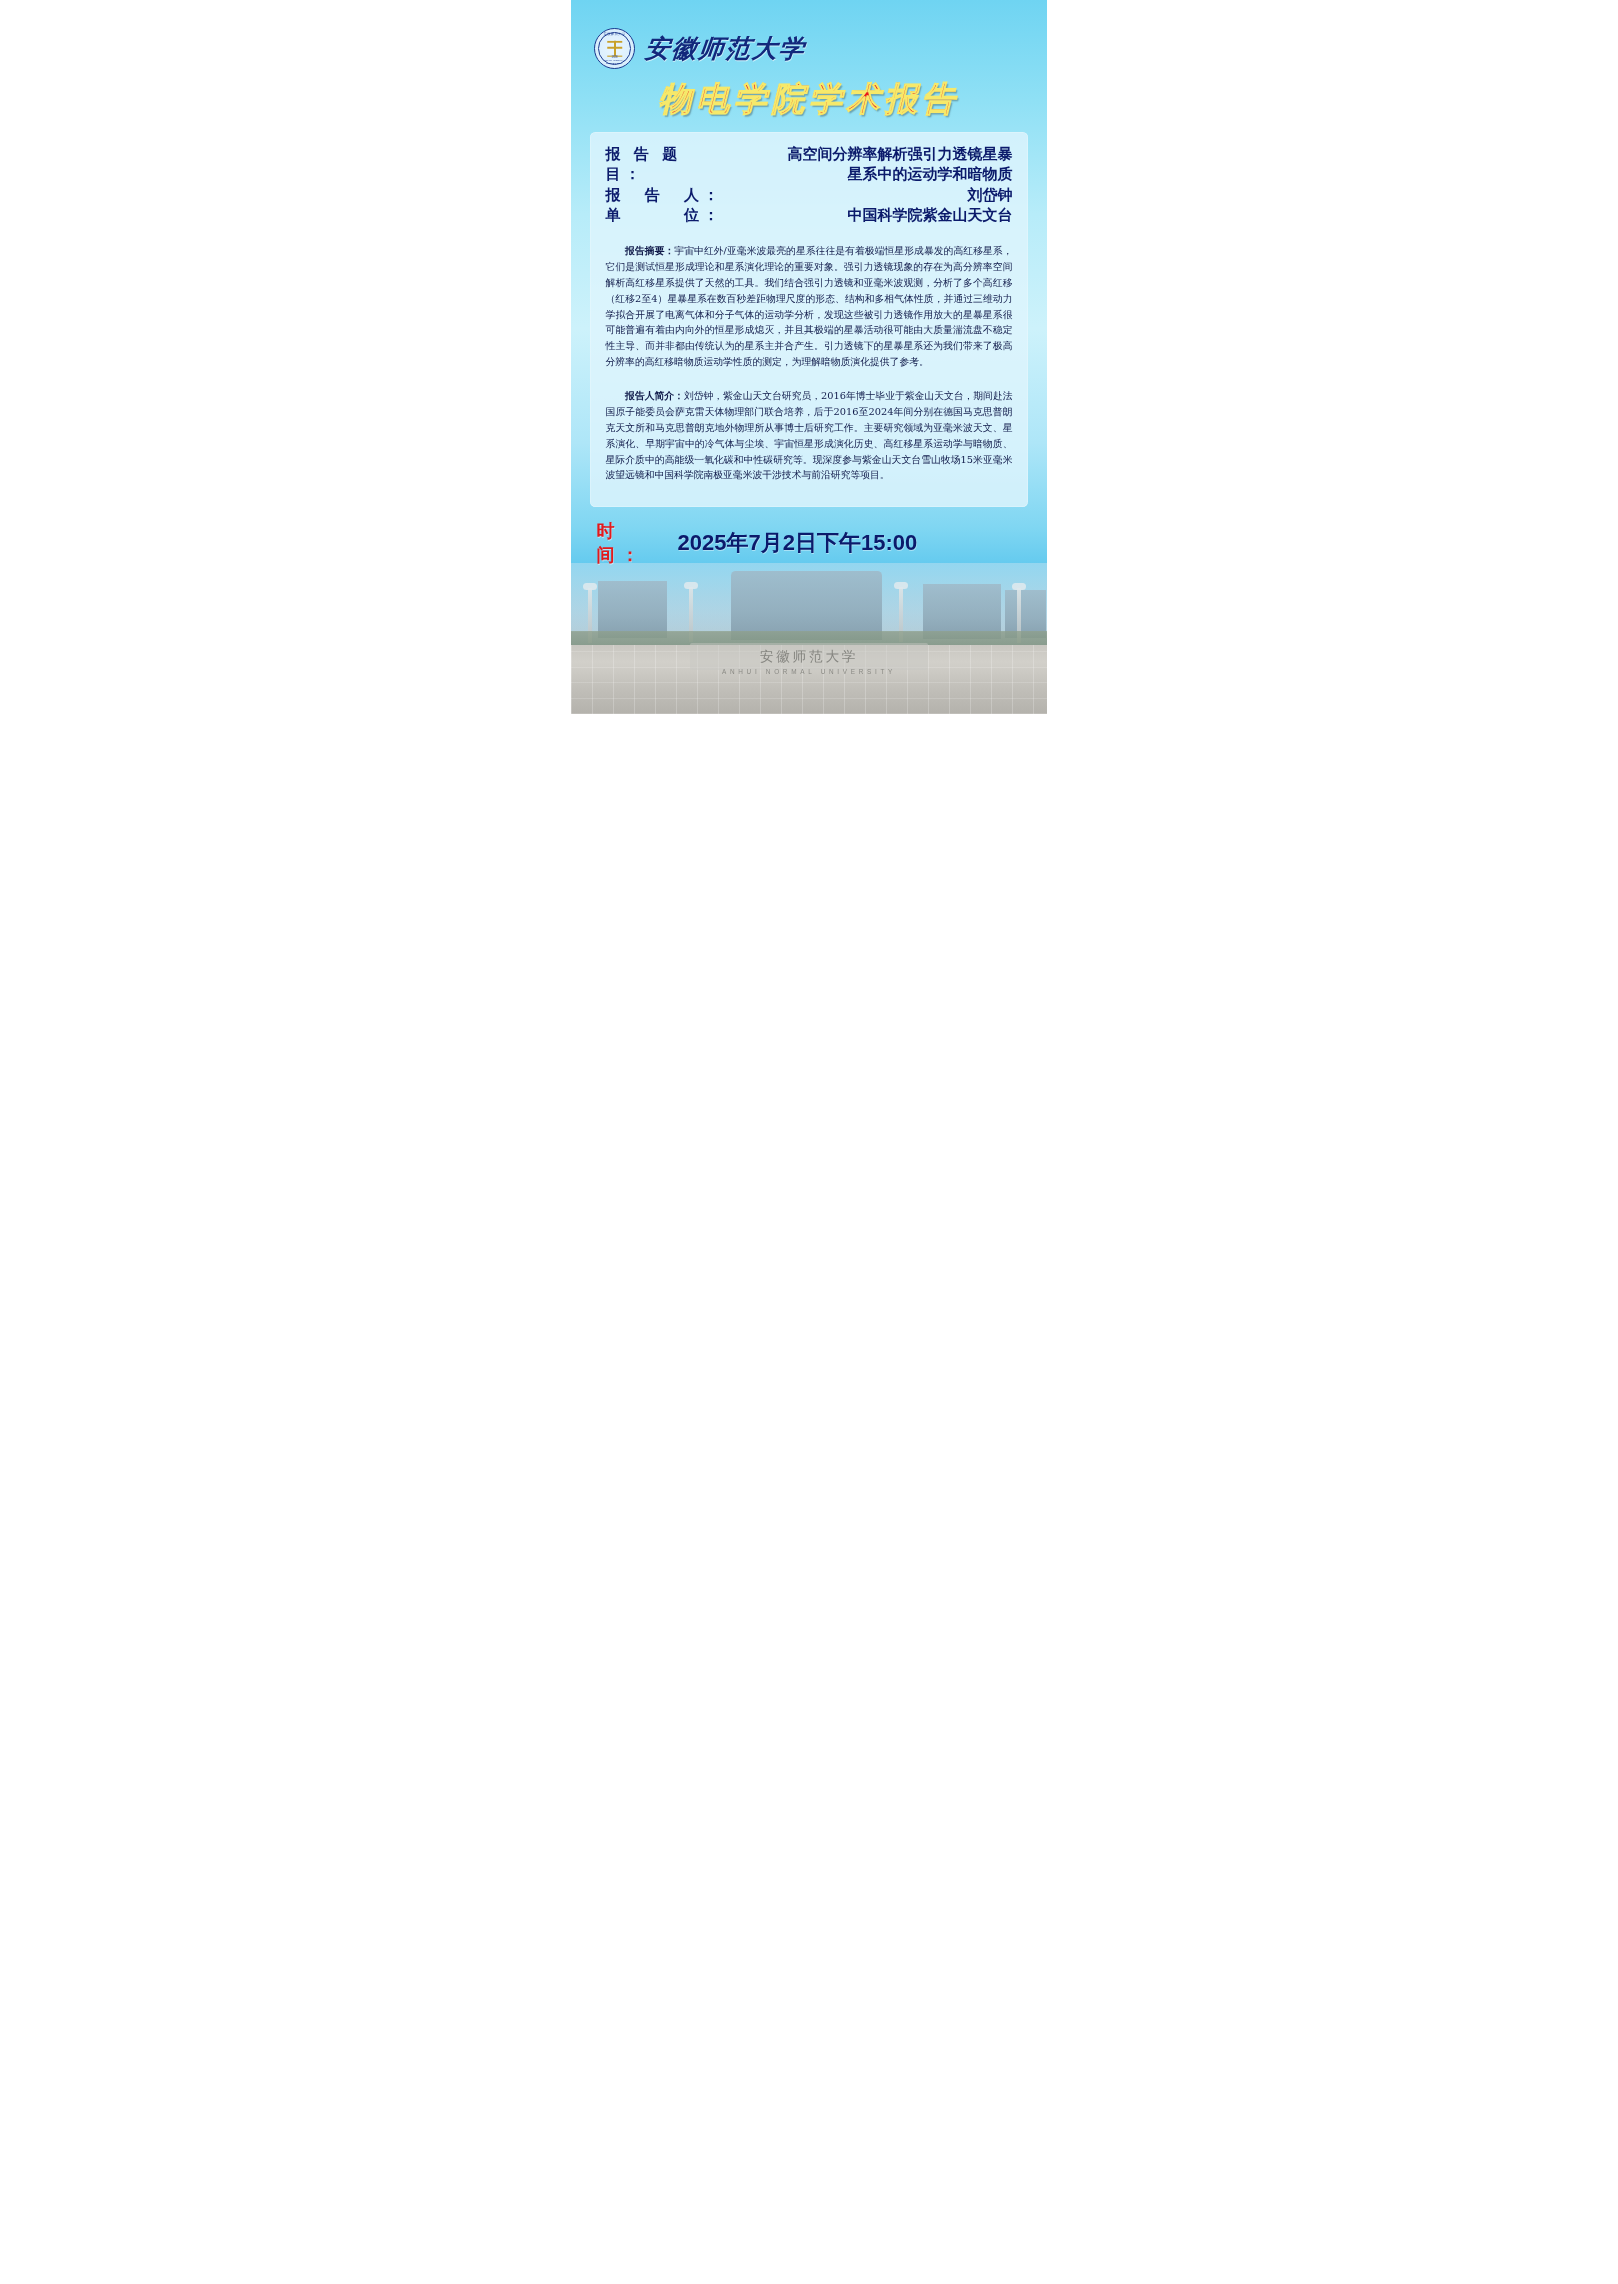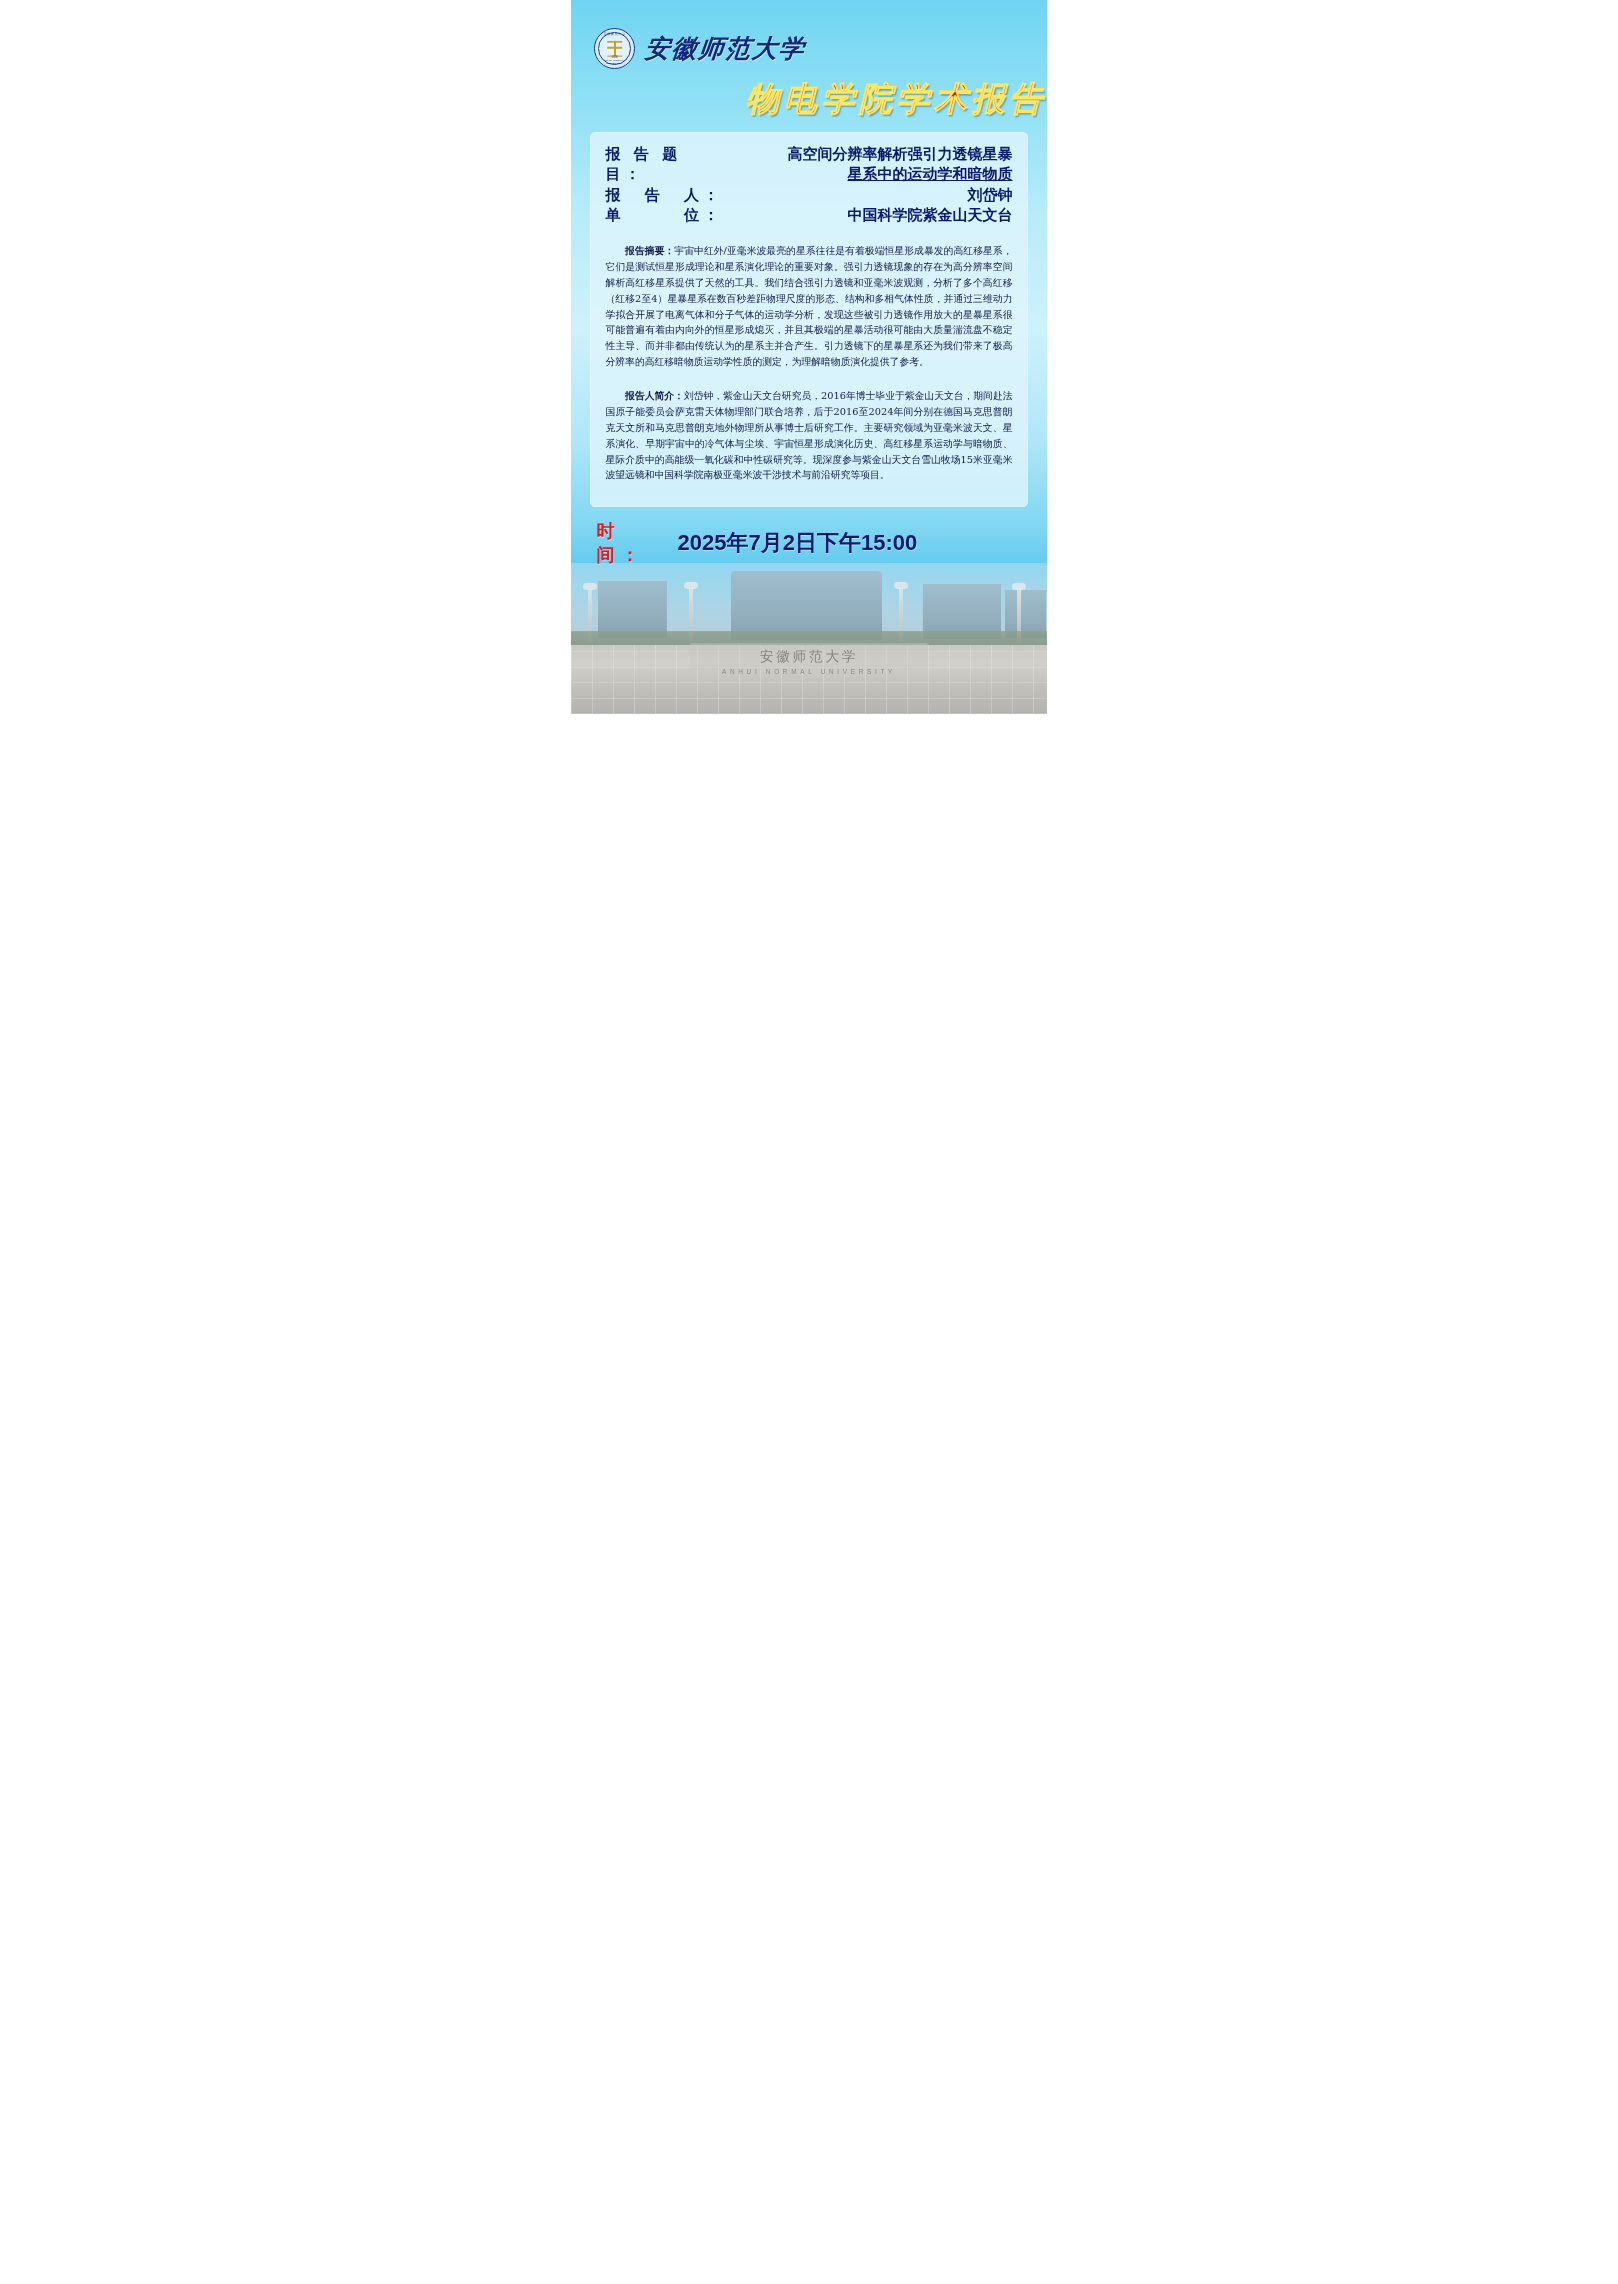--- a/index.html
+++ b/index.html
@@ -160,21 +160,21 @@
     font-weight: bold;
     font-style: italic;
     color: #12287c;
     letter-spacing: 1.8px;
     transform: skewX(-6deg);
     text-shadow: 0.5px 0.5px 0 rgba(255,255,255,.6);
   }
   
   .main-title {
     margin-top: 8.2px;
-    text-align: right;
+    text-align: center;
     font-family: "DejaVu Serif", serif;
     font-size: 33px;
     font-weight: bold;
     font-style: italic;
     letter-spacing: 4.6px;
     color: #e8191b;
     -webkit-text-stroke: 0.9px #f6e96a;
     text-shadow:
       0 0 0.9px #ffe34d,
       1.4px 1.8px 1.4px rgba(0,0,0,.28);
@@ -197,21 +197,21 @@
     line-height: 1.35;
     font-family: "Liberation Sans", sans-serif;
   }
   .meta-label {
     flex: none;
     width: 118px;
     letter-spacing: 4.6px;
   }
   .meta-label .colon { letter-spacing: 0; }
   .meta-value { flex: 1; text-align: right; }
-  .meta-value .line2 { display: block; text-decoration: underline; }
+  .meta-value .line2 { display: block; }
   .abstract {
     margin-top: 18px;
     font-family: "DejaVu Serif", serif;
     font-size: 9.8px;
     line-height: 1.62;
     color: #101a4a;
     text-align: justify;
     text-indent: 2em;
   }
   .abstract b { font-weight: bold; }

